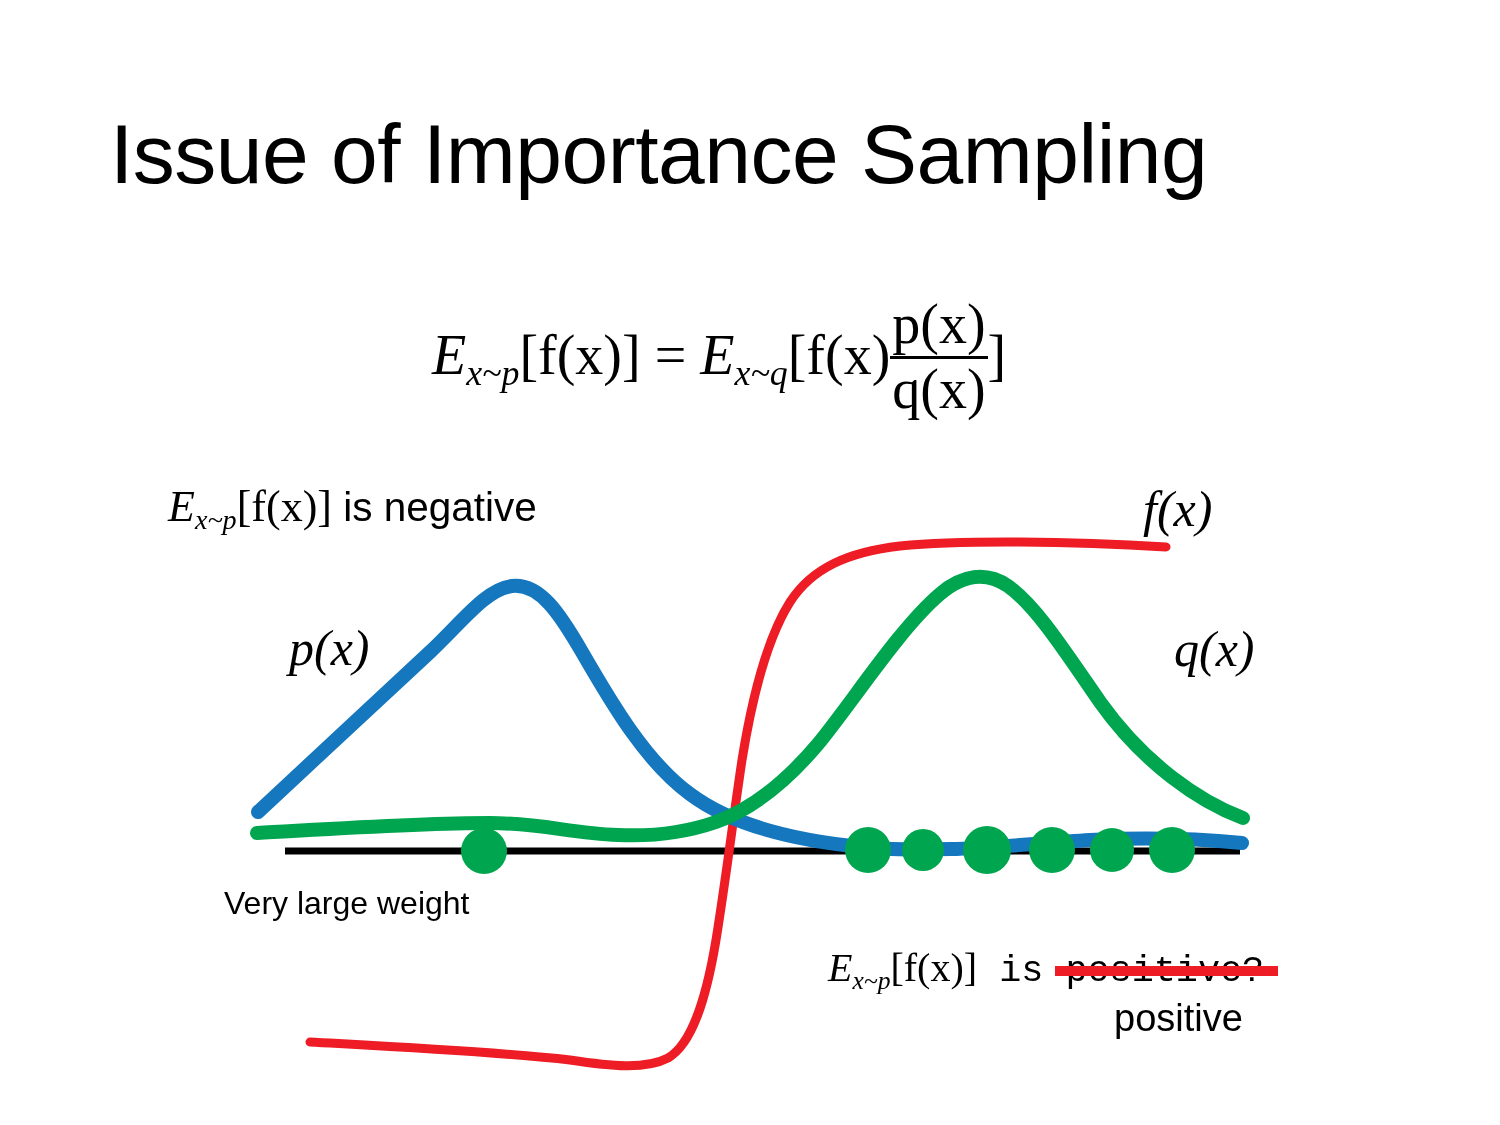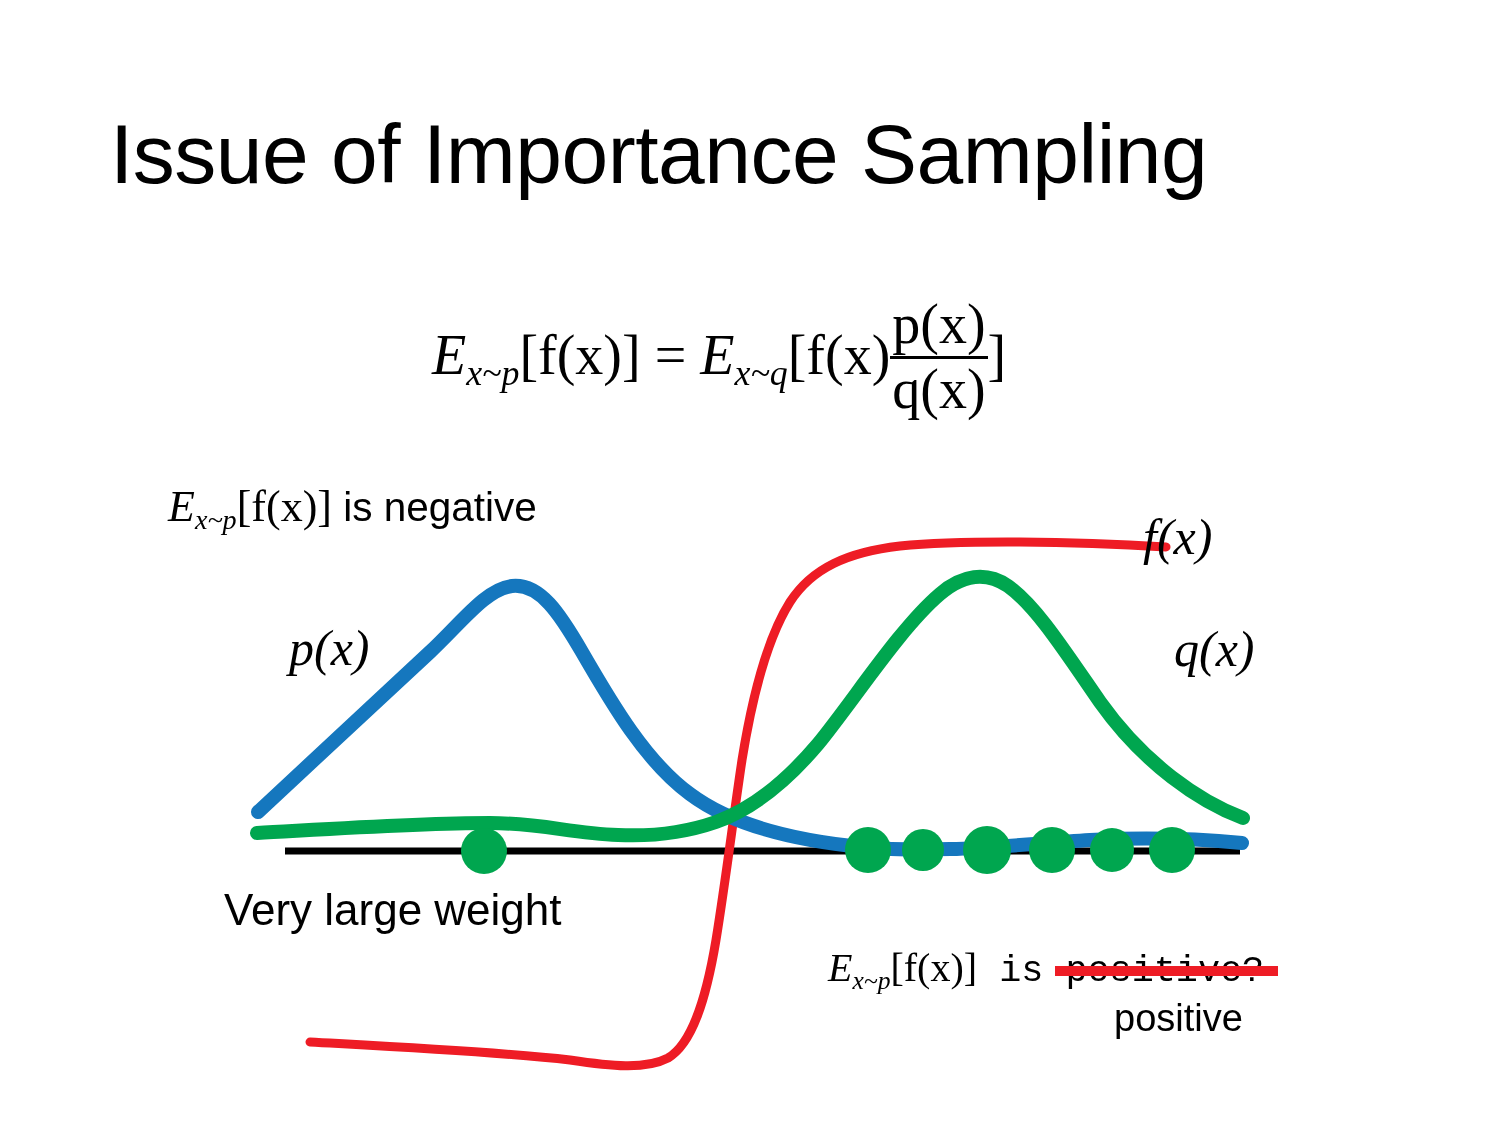--- a/index.html
+++ b/index.html
@@ -134,35 +134,35 @@
     font-family: "Liberation Sans", sans-serif;
     font-size: 38px;
     white-space: nowrap;
   }
 
   #label-very-large-weight {
     position: absolute;
     left: 224px;
     top: 885px;
     font-family: "Liberation Sans", sans-serif;
-    font-size: 44px;
+    font-size: 32px;
     white-space: nowrap;
   }
 
   
   .curve-label {
     position: absolute;
     font-family: "Liberation Serif", serif;
     font-style: italic;
     font-size: 50px;
     white-space: nowrap;
   }
   #label-px { left: 289px; top: 619px; }
   #label-qx { left: 1174px; top: 620px; }
-  #label-fx { left: 1143px; top: 508px; }
+  #label-fx { left: 1143px; top: 480px; }
 
   
   #figure {
     position: absolute;
     left: 0;
     top: 0;
     width: 1500px;
     height: 1125px;
     pointer-events: none;
   }

